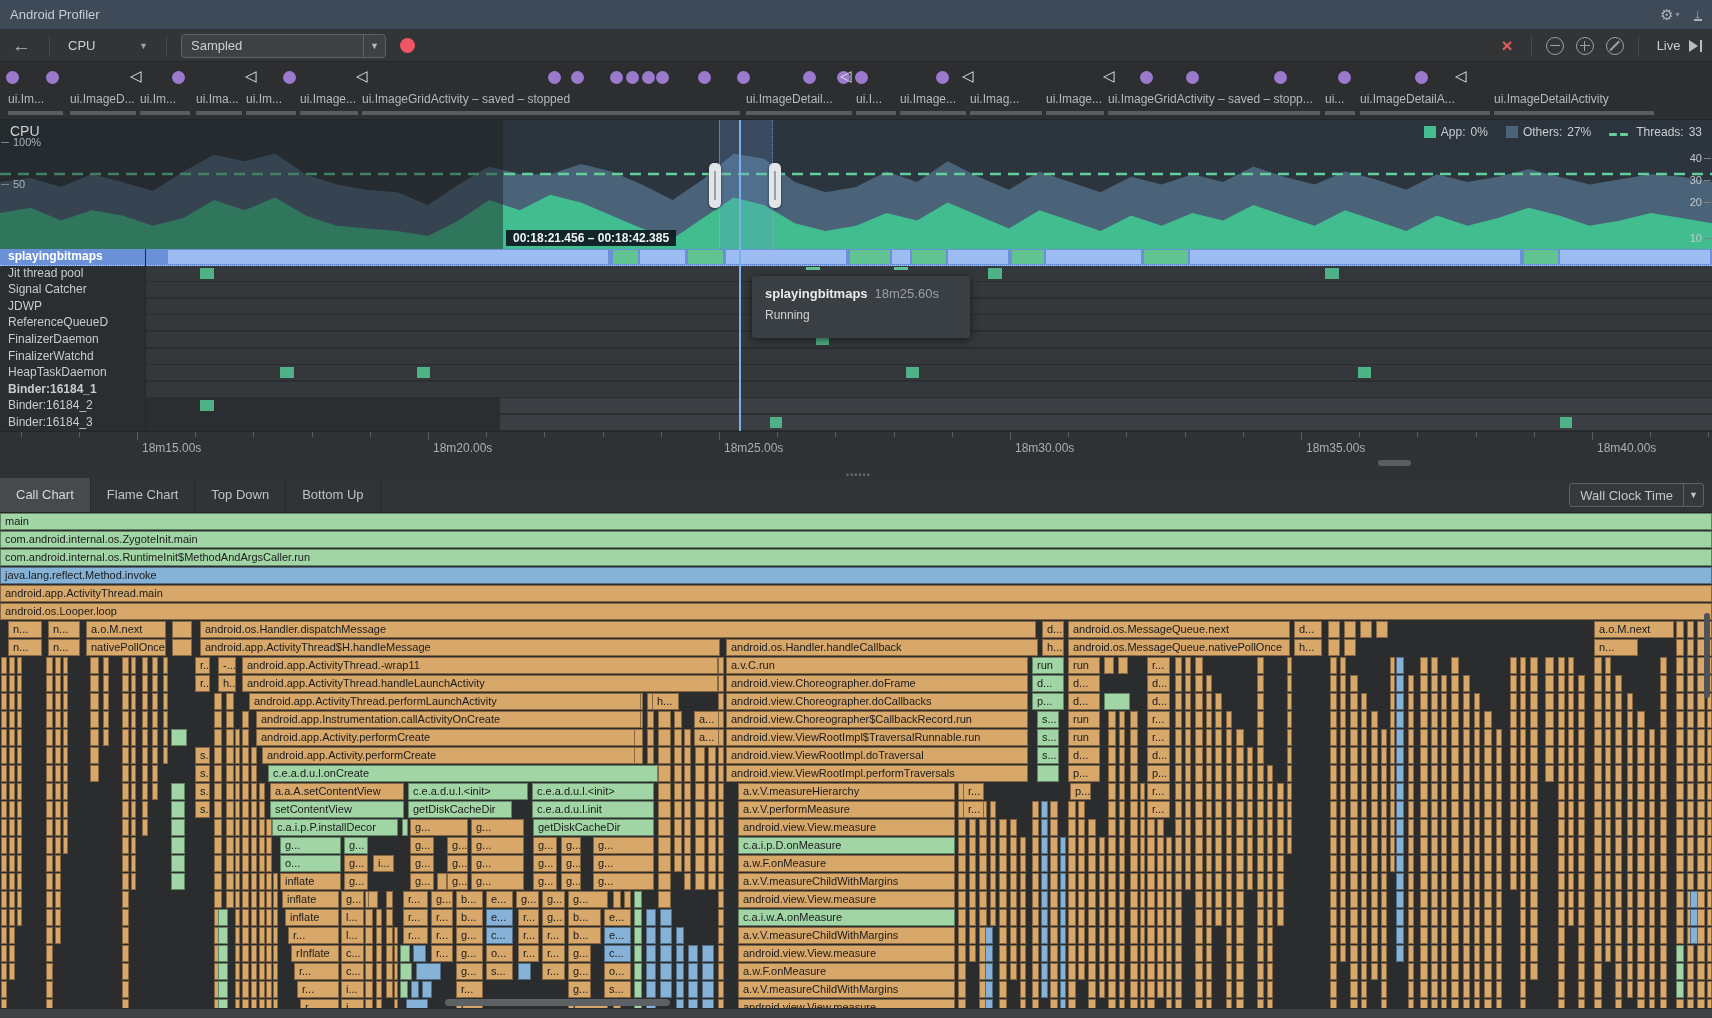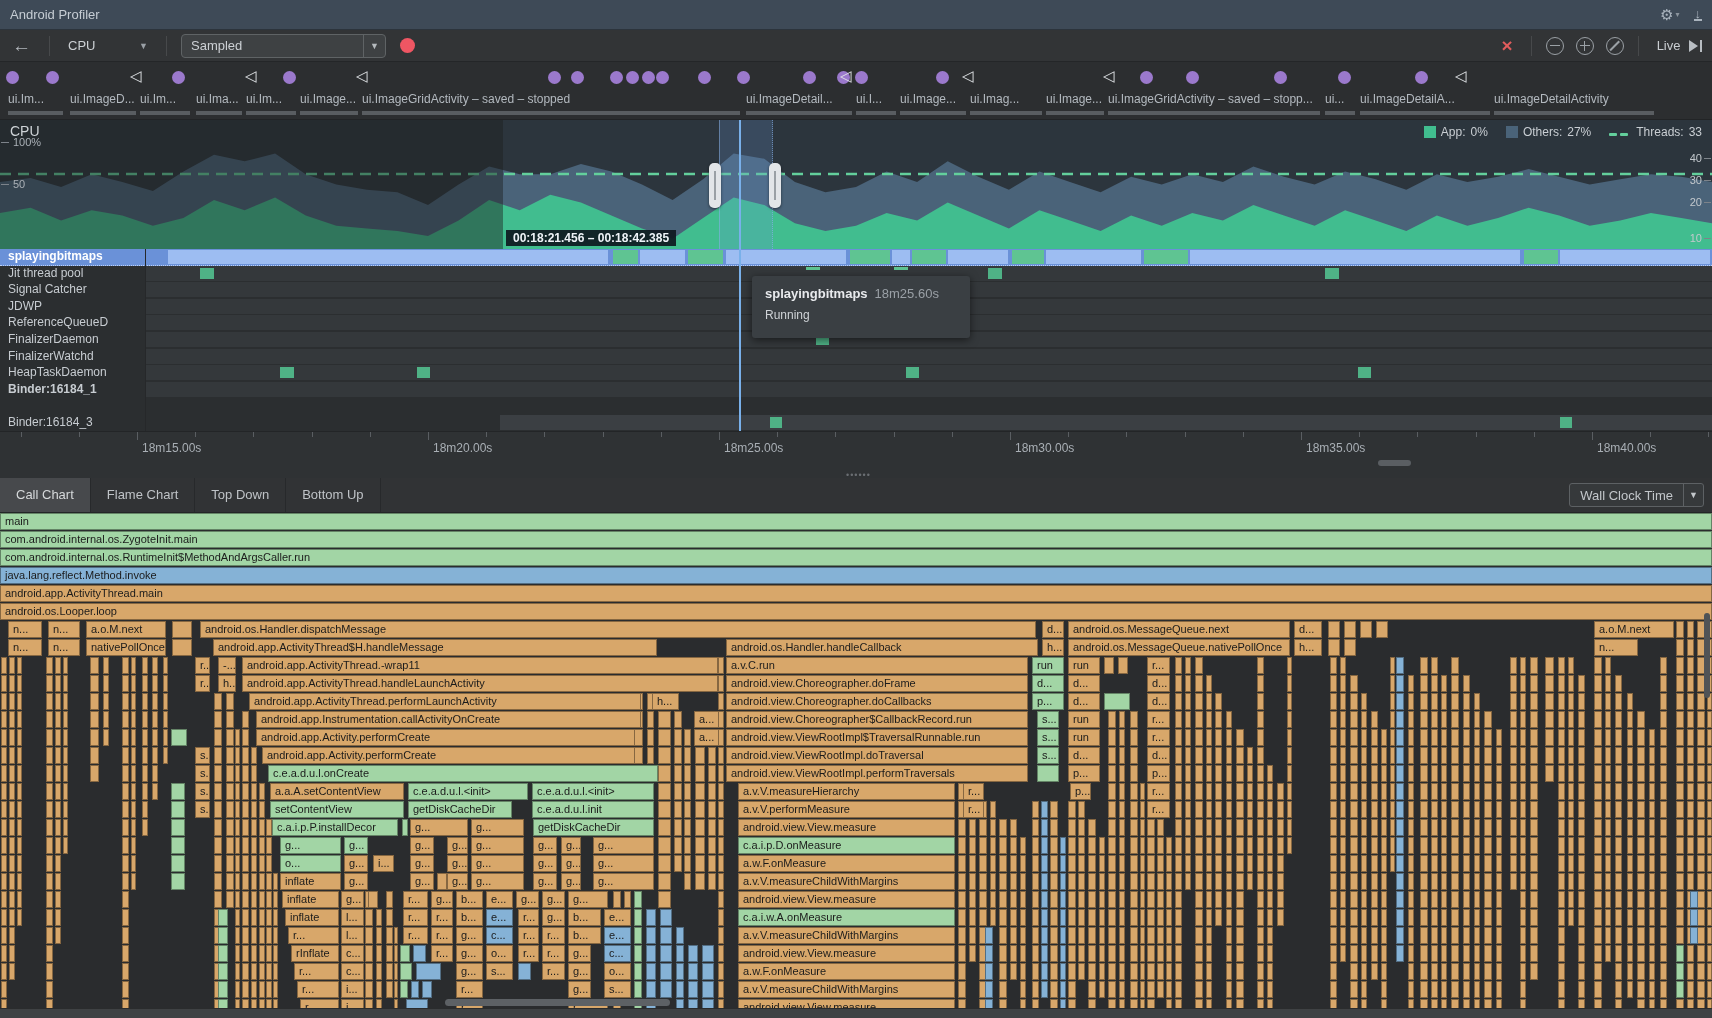--- a/index.html
+++ b/index.html
@@ -327,20 +327,25 @@
         <div class="t-strip"></div>
         <div class="t-name">HeapTaskDaemon</div>
         <div class="t-block" style="left: 280px; width: 14px;"></div>
         <div class="t-block" style="left: 417px; width: 13px;"></div>
         <div class="t-block" style="left: 906px; width: 13px;"></div>
         <div class="t-block" style="left: 1358px; width: 13px;"></div>
       </div>
       <div class="t-row" style="top: 133px; font-weight: bold;">
         <div class="t-strip"></div>
         <div class="t-name">Binder:16184_1</div>
+      </div>
+      <div class="t-row" style="top: 149px;">
+        <div class="t-strip lighter" style="left: 500px;"></div>
+        <div class="t-name">Binder:16184_2</div>
+        <div class="t-block" style="left: 200px; width: 14px;"></div>
       </div>
       <div class="t-row" style="top: 166px;">
         <div class="t-strip lighter" style="left: 500px;"></div>
         <div class="t-name">Binder:16184_3</div>
         <div class="t-block" style="left: 770px; width: 12px;"></div>
         <div class="t-block" style="left: 1560px; width: 12px;"></div>
       </div>
       <div class="tip-mark" style="left: 806px; width: 14px; top: 18px;"></div>
       <div class="tip-mark" style="left: 894px; width: 14px; top: 18px;"></div>
     </div>
@@ -1961,21 +1966,21 @@
       <div class="blk o" style="left: 1294px; top: 108px; width: 28px;">d...</div>
       <div class="blk o" style="left: 1328px; top: 108px; width: 12px;"></div>
       <div class="blk o" style="left: 1344px; top: 108px; width: 12px;"></div>
       <div class="blk o" style="left: 1360px; top: 108px; width: 12px;"></div>
       <div class="blk o" style="left: 1376px; top: 108px; width: 12px;"></div>
       <div class="blk o" style="left: 1594px; top: 108px; width: 80px;">a.o.M.next</div>
       <div class="blk o" style="left: 8px; top: 126px; width: 34px;">n...</div>
       <div class="blk o" style="left: 48px; top: 126px; width: 32px;">n...</div>
       <div class="blk o" style="left: 86px; top: 126px; width: 80px;">nativePollOnce</div>
       <div class="blk o" style="left: 172px; top: 126px; width: 20px;"></div>
-      <div class="blk o" style="left: 213px; top: 126px; width: 444px;">android.app.ActivityThread$H.handleMessage</div>
+      <div class="blk o" style="left: 200px; top: 126px; width: 520px;">android.app.ActivityThread$H.handleMessage</div>
       <div class="blk o" style="left: 726px; top: 126px; width: 312px;">android.os.Handler.handleCallback</div>
       <div class="blk o" style="left: 1042px; top: 126px; width: 22px;">h...</div>
       <div class="blk o" style="left: 1068px; top: 126px; width: 222px;">android.os.MessageQueue.nativePollOnce</div>
       <div class="blk o" style="left: 1294px; top: 126px; width: 28px;">h...</div>
       <div class="blk o" style="left: 1328px; top: 126px; width: 12px;"></div>
       <div class="blk o" style="left: 1344px; top: 126px; width: 12px;"></div>
       <div class="blk o" style="left: 1594px; top: 126px; width: 44px;">n...</div>
       <div class="blk o" style="left: 195px; top: 144px; width: 15px;">r...</div>
       <div class="blk o" style="left: 218px; top: 144px; width: 18px;">-...</div>
       <div class="blk o" style="left: 242px; top: 144px; width: 476px;">android.app.ActivityThread.-wrap11</div>

